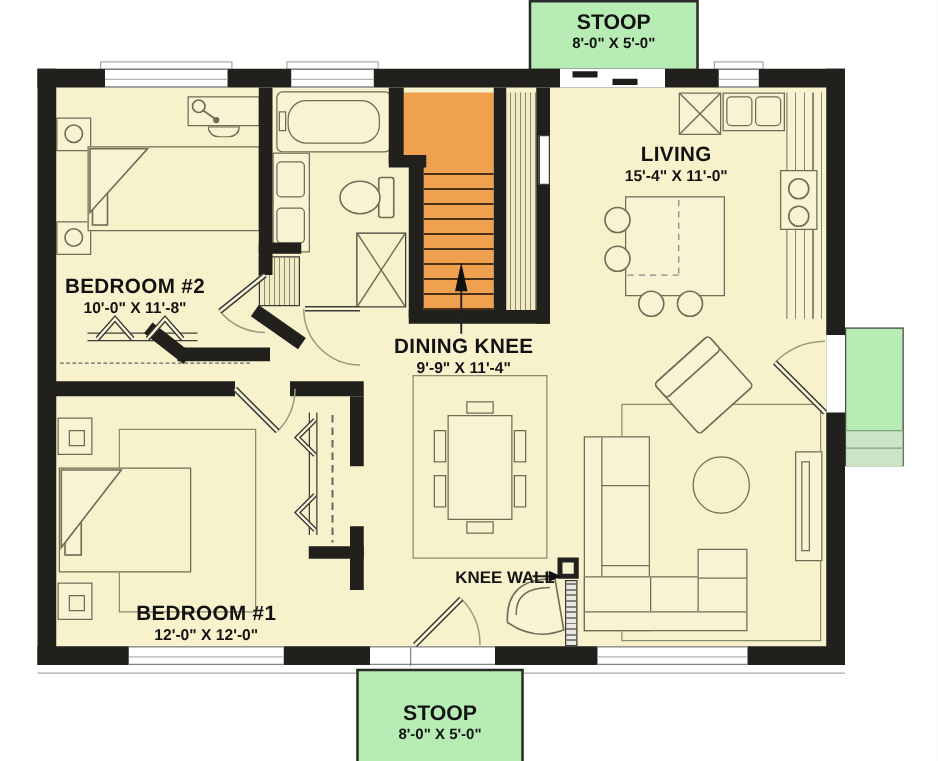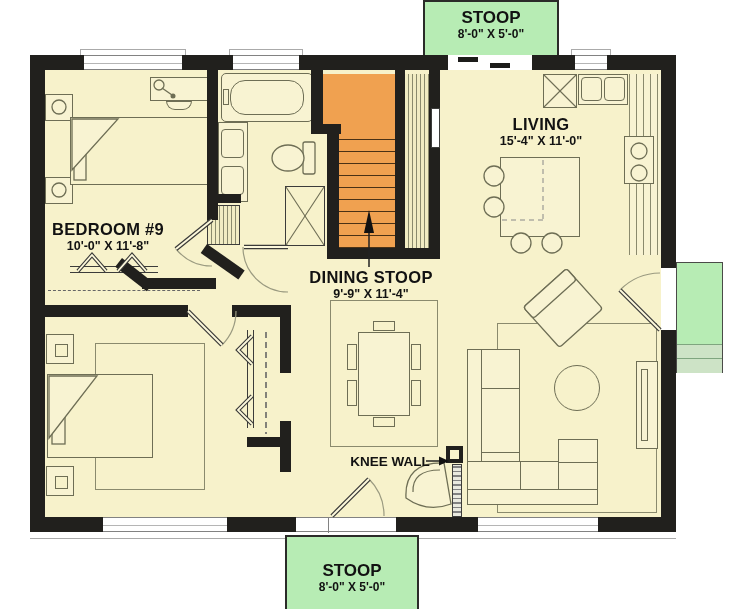--- a/index.html
+++ b/index.html
@@ -267,22 +267,26 @@
       <line x1="426" y1="461" x2="440" y2="461" stroke="#222" stroke-width="1.5"></line>
       <polygon points="449,461 439,456.5 439,465.5" fill="#111"></polygon>
     </g>
   </svg>
 
   <div class="abs label" style="left:541px;top:115px">
     <div class="rname">LIVING</div>
     <div class="rdims">15'-4" X 11'-0"</div>
   </div>
   <div class="abs label" style="left:108px;top:220px">
-    <div class="rname">BEDROOM #9</div>
+    <div class="rname">BEDROOM #2</div>
     <div class="rdims">10'-0" X 11'-8"</div>
   </div>
   <div class="abs label" style="left:371px;top:268px">
-    <div class="rname">DINING STOOP</div>
+    <div class="rname">DINING KNEE</div>
     <div class="rdims">9'-9" X 11'-4"</div>
   </div>
-  <div class="abs label kname" style="left:390px;top:454px">KNEE WALL</div>
+  <div class="abs label" style="left:165px;top:482px">
+    <div class="rname">BEDROOM #1</div>
+    <div class="rdims">12'-0" X 12'-0"</div>
+  </div>
+  <div class="abs label kname" style="left:404px;top:454px">KNEE WALL</div>
 
 </div>
 
 </body></html>

